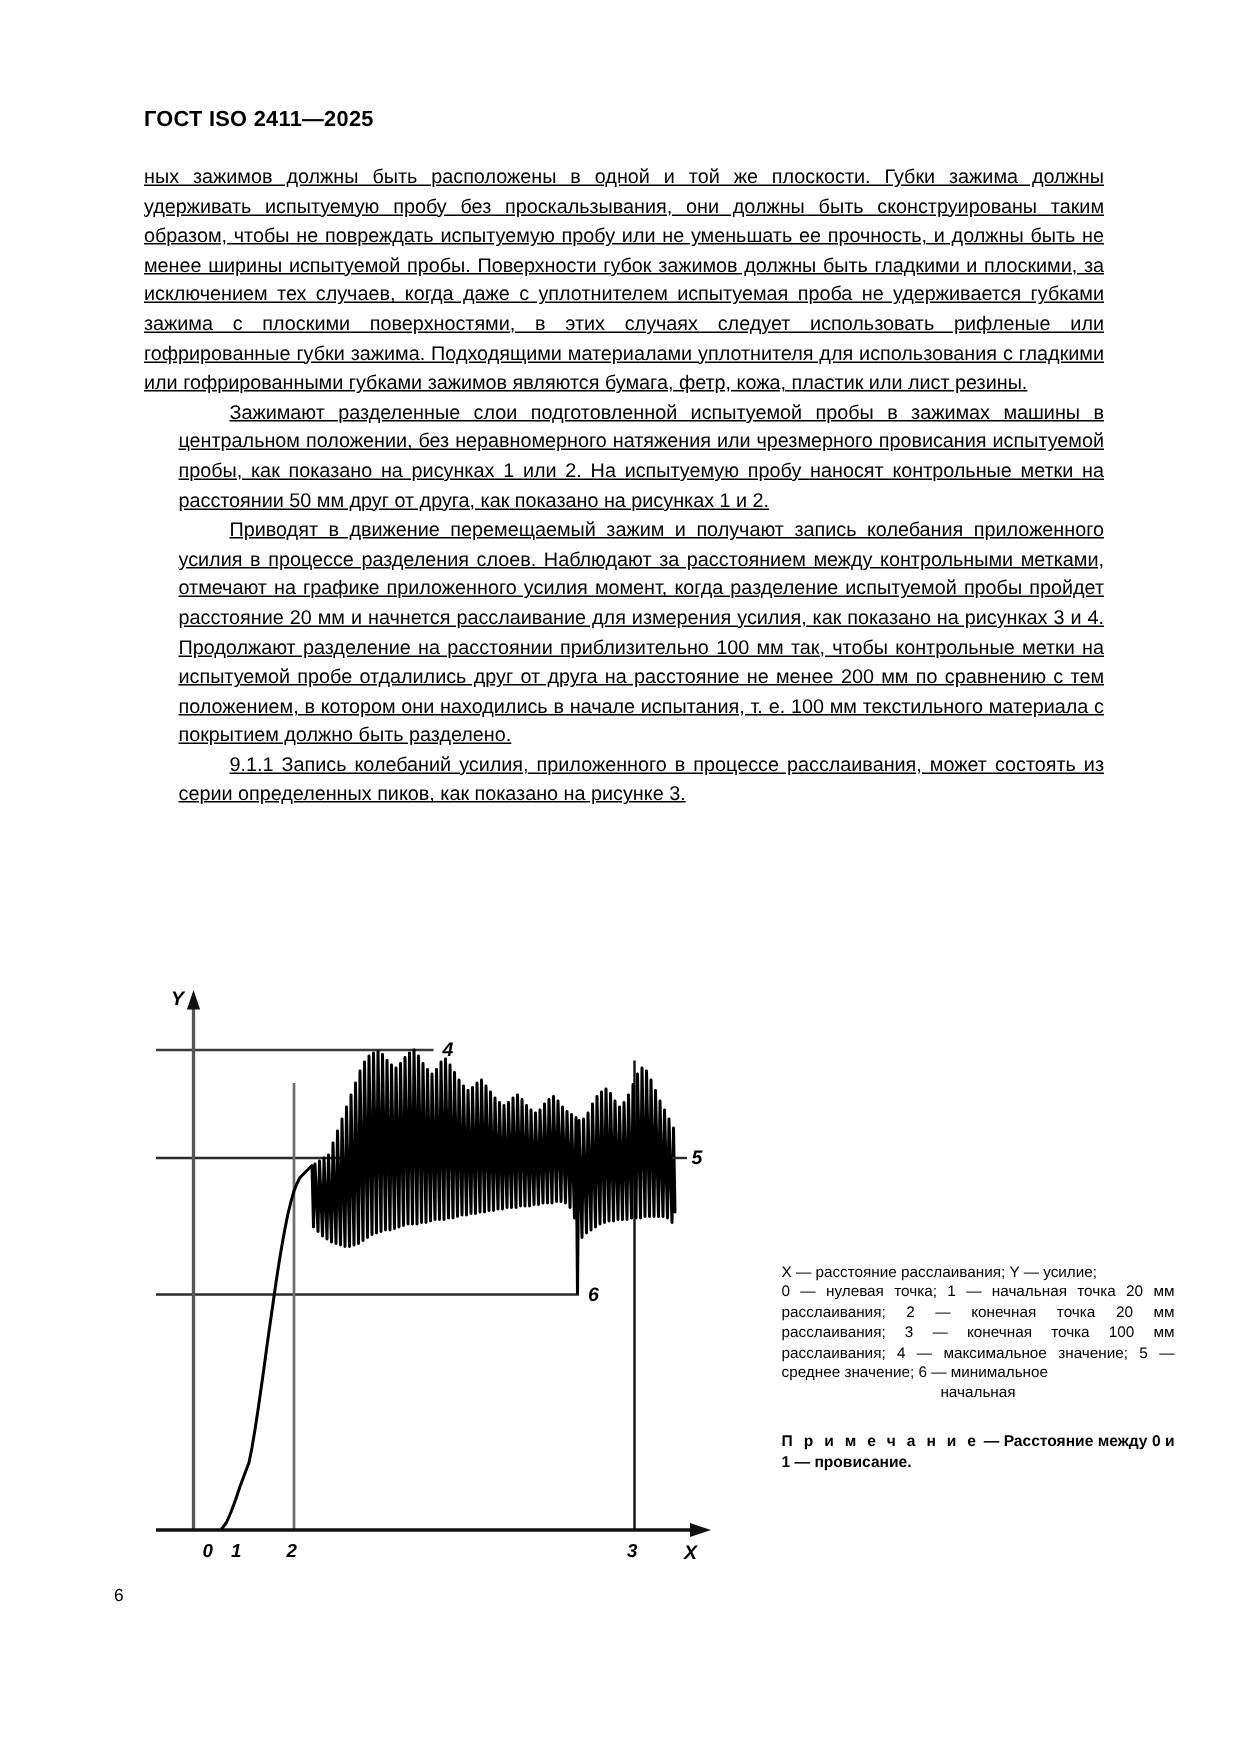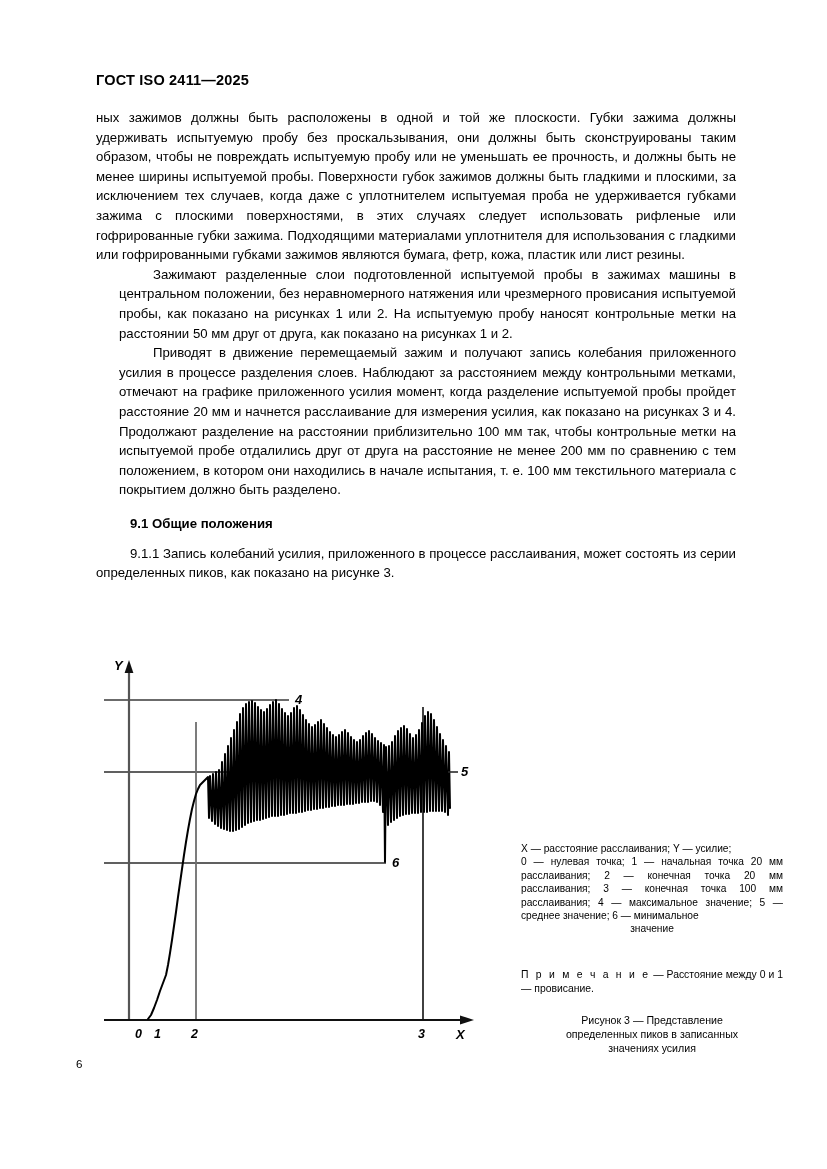--- a/index.html
+++ b/index.html
@@ -30,20 +30,21 @@
     left:96px;top:108px;
     width:640px;
   }
   p.para{
     margin:0;
     font-size:13.2px;
     line-height:19.6px;
     text-align:justify;
     text-justify:inter-word;
     hyphens:none;
+    text-decoration:underline;
   }
   p.para.indent{ text-indent:34px; }
   p.para + p.para{ margin-top:0px;margin-left:23px; }
   h2.sec{
     margin:0;
     font-size:14.2px;
     font-weight:bold;
     padding-left:34px;
   }
   h3.subsec{
@@ -74,24 +75,25 @@
     font-size:10.2px;
     line-height:13.4px;
   }
   .legend-key{
     text-align:justify;
     text-justify:inter-word;
     margin:0;
   }
   .legend-last{ text-align:center; margin:0;}
   .note-block{
-    margin-top:32px;
+    margin-top:19px;
     font-size:10.4px;
     line-height:14px;
     text-align:justify;
+    font-weight:bold;
   }
   .note-label{ letter-spacing:2.2px; }
   .caption{
     margin-top:17px;
     font-size:10.6px;
     line-height:14.2px;
     text-align:center;
   }
   
   .page-number{
@@ -109,23 +111,20 @@
 
   <div class="body-col">
 
     <p class="para">ных зажимов должны быть расположены в одной и той же плоскости. Губки зажима должны удерживать испытуемую пробу без проскальзывания, они должны быть сконструированы таким образом, чтобы не повреждать испытуемую пробу или не уменьшать ее прочность, и должны быть не менее ширины испытуемой пробы. Поверхности губок зажимов должны быть гладкими и плоскими, за исключением тех случаев, когда даже с уплотнителем испытуемая проба не удерживается губками зажима с плоскими поверхностями, в этих случаях следует использовать рифленые или гофрированные губки зажима. Подходящими материалами уплотнителя для использования с гладкими или гофрированными губками зажимов являются бумага, фетр, кожа, пластик или лист резины.</p>
 
 
     <p class="para indent">Зажимают разделенные слои подготовленной испытуемой пробы в зажимах машины в центральном положении, без неравномерного натяжения или чрезмерного провисания испытуемой пробы, как показано на рисунках 1 или 2. На испытуемую пробу наносят контрольные метки на расстоянии 50 мм друг от друга, как показано на рисунках 1 и 2.</p>
     <p class="para indent">Приводят в движение перемещаемый зажим и получают запись колебания приложенного усилия в процессе разделения слоев. Наблюдают за расстоянием между контрольными метками, отмечают на графике приложенного усилия момент, когда разделение испытуемой пробы пройдет расстояние 20 мм и начнется расслаивание для измерения усилия, как показано на рисунках 3 и 4. Продолжают разделение на расстоянии приблизительно 100 мм так, чтобы контрольные метки на испытуемой пробе отдалились друг от друга на расстояние не менее 200 мм по сравнению с тем положением, в котором они находились в начале испытания, т. е. 100 мм текстильного материала с покрытием должно быть разделено.</p>
 
 
-    <div class="subsec-wrap">
-      <h3 class="subsec">9.1  Общие положения</h3>
-    </div>
 
     <p class="para indent">9.1.1  Запись колебаний усилия, приложенного в процессе расслаивания, может состоять из серии определенных пиков, как показано на рисунке 3.</p>
 
   </div>
 
   <div class="figure-area">
 
     <div class="chart-box">
       <svg class="chart-svg" width="400" height="420" viewBox="0 0 400 420">
 
@@ -192,31 +191,26 @@
         <text x="322" y="388" font-family="'Liberation Sans', sans-serif" font-size="12.5" font-weight="bold" font-style="italic" fill="#000">3</text>
 
         <text x="18" y="20" font-family="'Liberation Sans', sans-serif" font-size="13" font-weight="bold" font-style="italic" fill="#000">Y</text>
         <text x="360" y="389" font-family="'Liberation Sans', sans-serif" font-size="13" font-weight="bold" font-style="italic" fill="#000">X</text>
       </svg>
     </div>
 
     <div class="legend-col">
       <p class="legend-key">X — расстояние расслаивания; Y — усилие;</p>
       <p class="legend-key">0 — нулевая точка; 1 — начальная точка 20 мм расслаивания; 2 — конечная точка 20 мм расслаивания; 3 — конечная точка 100 мм расслаивания; 4 — максимальное значение; 5 — среднее значение; 6 — минимальное</p>
-      <p class="legend-last">значение</p>
+      <p class="legend-last">начальная</p>
 
       <div class="note-block">
         <span class="note-label">П р и м е ч а н и е</span>
         <span>— Расстояние между 0 и 1 — провисание.</span>
       </div>
 
-      <div class="caption">
-        <div>Рисунок 3 — Представление</div>
-        <div>определенных пиков в  записанных</div>
-        <div>значениях усилия</div>
-      </div>
     </div>
 
   </div>
 
   <div class="page-number">6</div>
 
 </div>
 
 </body></html>

